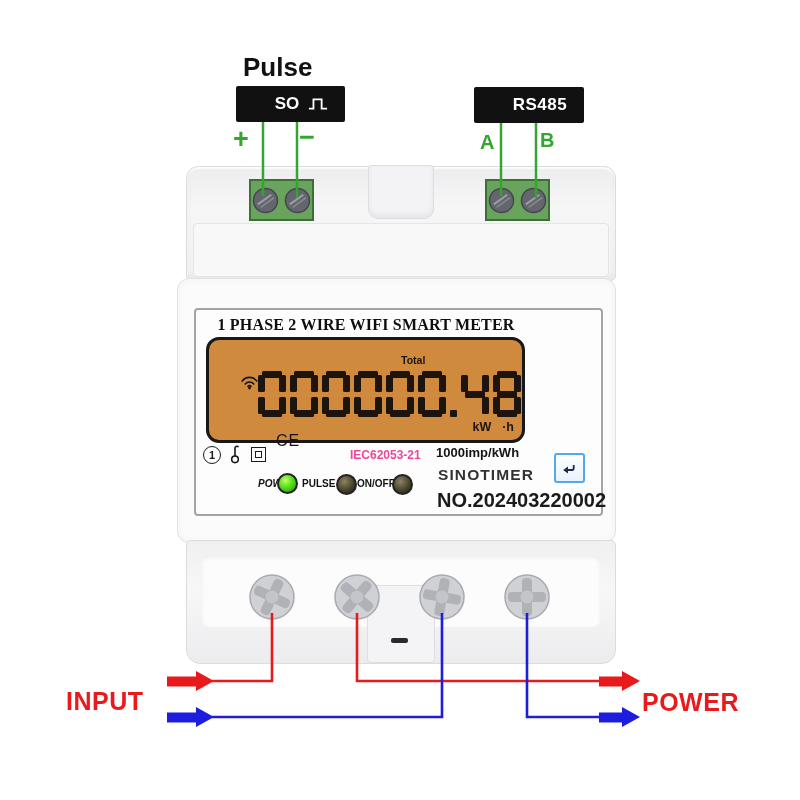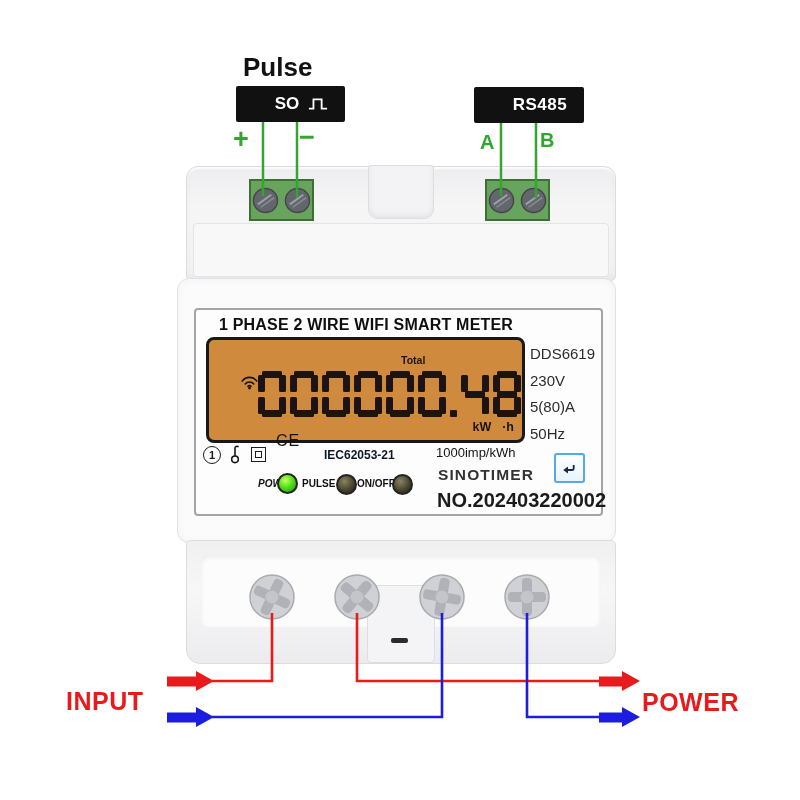--- a/index.html
+++ b/index.html
@@ -31,25 +31,25 @@
   .terminal-block{background:#69a45e;border:2px solid #3e7036;display:flex;align-items:center;
     justify-content:center;gap:5px;}
   .tb-left{left:249px;top:179px;width:61px;height:38px;}
   .tb-right{left:485px;top:179px;width:61px;height:38px;}
 
   .main-body{left:177px;top:278px;width:437px;height:263px;background:#fbfbfc;
     border:1px solid #e2e2e4;border-radius:12px;box-shadow:inset 0 0 10px rgba(0,0,0,.04);}
   .face-plate{left:194px;top:308px;width:405px;height:204px;background:#fdfdfd;
     border:2px solid #a4a4a6;border-radius:4px;}
   .meter-title{left:205px;top:316px;width:322px;text-align:center;font-size:16px;font-weight:bold;
-    color:#0f0f0f;white-space:nowrap;letter-spacing:.2px;}
+    color:#0f0f0f;white-space:nowrap;letter-spacing:.2px;font-family:Liberation Serif, serif;}
 
   
   .lcd{left:206px;top:337px;width:319px;height:106px;background:var(--lcd-orange,#d08a3e);
-    border:3px solid #181818;border-radius:8px;box-sizing:border-box;}
+    border:3px solid #181818;border-radius:13px;box-sizing:border-box;}
   .lcd-total{position:absolute;left:192px;top:14px;font-size:10.5px;color:#1d1510;font-weight:bold;}
   .lcd-units{position:absolute;right:8px;bottom:6px;font-size:12.5px;font-weight:bold;color:#1d1510;
     display:flex;gap:11px;}
   .lcd-digits{position:absolute;left:49px;top:31px;display:flex;gap:4px;align-items:flex-start;}
   .digit{position:relative;width:28px;height:46px;display:inline-block;}
   .seg{position:absolute;background:#1d1410;border-radius:1.5px;}
   .seg-a{top:0;left:4px;right:4px;height:7px;}
   .seg-g{top:19.5px;left:4px;right:4px;height:7px;}
   .seg-d{bottom:0;left:4px;right:4px;height:7px;}
   .seg-f{left:0;top:3.5px;width:7px;height:17px;}
@@ -64,22 +64,22 @@
 
   
   .class-circle{left:203px;top:446px;width:16px;height:16px;border:1.8px solid #1c1c1c;
     border-radius:50%;font-size:11px;font-weight:bold;color:#1c1c1c;display:flex;
     align-items:center;justify-content:center;}
   .hook-ic{left:228px;top:444px;}
   .dbl-square{left:251px;top:447px;width:13px;height:13px;border:1.8px solid #1c1c1c;
     display:flex;align-items:center;justify-content:center;}
   .dbl-square>span{width:5px;height:5px;border:1.6px solid #1c1c1c;display:block;}
   .ce-mark{left:276px;top:432px;font-size:16px;font-weight:400;color:#141414;letter-spacing:1px;}
-  .iec-text{left:324px;top:448px;font-size:12px;font-weight:bold;color:#0f172a;}
-  .imp-text{left:436px;top:445px;font-size:13px;font-weight:normal;color:#141414;text-align:right;}
+  .iec-text{left:350px;top:448px;font-size:12px;font-weight:bold;color:#ec4899;}
+  .imp-text{left:436px;top:445px;font-size:13px;font-weight:bold;color:#141414;text-align:right;}
 
   .enter-btn{left:554px;top:453px;width:31px;height:30px;border:2.5px solid var(--button-blue,#55a8ea);
     border-radius:3px;background:linear-gradient(180deg,#fdfeff,#e9f3fc);box-sizing:border-box;
     display:flex;align-items:center;justify-content:center;cursor:pointer;}
 
   
   .led-label{font-size:10px;font-weight:bold;color:#111;top:478px;}
   .lbl-power{left:258px;font-style:italic;} .lbl-pulse{left:302px;} .lbl-onoff{left:357px;}
   .led{border-radius:50%;width:21px;height:21px;border:2.5px solid #232323;box-sizing:border-box;}
   .led-1{left:277px;top:473px;} .led-2{left:336px;top:474px;} .led-3{left:392px;top:474px;}
@@ -243,26 +243,20 @@
           <i class="seg seg-f"></i>
           <i class="seg seg-g"></i>
         </span>
       </div>
     <div class="lcd-units">
       <span>kW</span>
       <span>·h</span>
     </div>
   </div>
 
-  <div class="abs spec-col">
-    <div>DDS6619</div>
-    <div>230V</div>
-    <div>5(80)A</div>
-    <div>50Hz</div>
-  </div>
 
   <div class="abs class-circle">1</div>
   <svg class="abs hook-ic" width="14" height="21" viewBox="0 0 16 23">
     <path d="M8 13 V4.2 Q8 1.6 11.5 2.4" fill="none" stroke="#161616" stroke-width="1.8" stroke-linecap="round"></path>
     <circle cx="8" cy="17" r="3.8" fill="none" stroke="#161616" stroke-width="1.8"></circle>
   </svg>
   <div class="abs dbl-square">
       <span></span>
     </div>
   <div class="abs ce-mark">CE</div>

